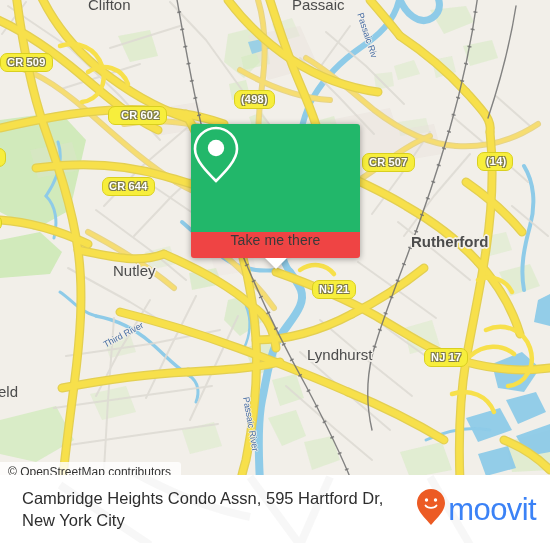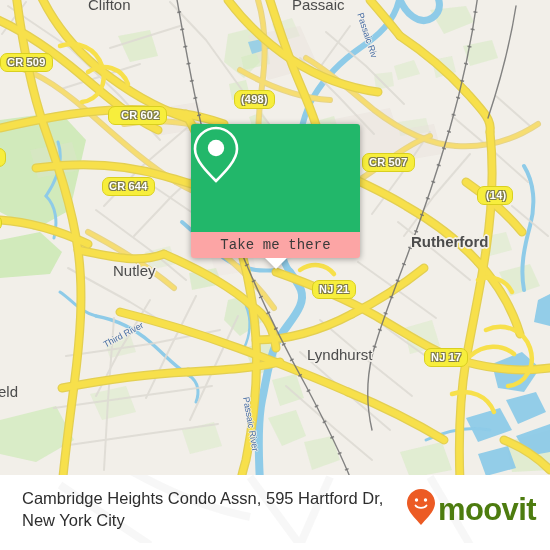--- a/index.html
+++ b/index.html
@@ -58,24 +58,23 @@
   .popup{
     position:absolute;left:191px;top:124px;width:169px;
     filter:drop-shadow(0 1px 3px rgba(0,0,0,.35));
   }
   .popup-body{
     background:#22b76a;
     height:108px;border-radius:3px 3px 0 0;
     display:flex;align-items:center;justify-content:center;
   }
   .popup-foot{
-    background:#fca5a5;height:26px;border-radius:0 0 3px 3px;
-    display:flex;align-items:center;justify-content:center;
+    background:#ef4444;height:26px;border-radius:0 0 3px 3px;
+    display:flex;justify-content:center;
     position:relative;
-    font-family:Liberation Mono, monospace;
   }
   .popup-foot-label{
     color:#3a3a3a;font-size:14px;letter-spacing:.1px;
   }
   .popup-tail{
     position:absolute;left:50%;top:100%;
     transform:translateX(-50%);
     width:0;height:0;
     border-left:11px solid transparent;
     border-right:11px solid transparent;
@@ -102,22 +101,22 @@
   .footer-inner{
     position:relative;height:100%;
     display:flex;align-items:center;justify-content:space-between;
     padding:0 14px 0 22px;box-sizing:border-box;
   }
   .footer-title{
     color:#2e2e2e;font-size:16.5px;line-height:22px;max-width:390px;
   }
   .brand{display:flex;align-items:center;gap:2px;}
   .brand-word{
-    color:#4d7c0f;font-size:31px;line-height:31px;
-    letter-spacing:-.6px;font-weight:bold;text-align:center;
+    color:#3b82f6;font-size:31px;line-height:31px;
+    letter-spacing:-.6px;font-weight:normal;text-align:center;
   }
 </style>
 </head>
 <body>
 
 <div id="app">
 
   <div class="map">
 
     <svg width="550" height="482" viewBox="0 0 550 482">
@@ -365,21 +364,21 @@
         <path d="M176 -6 C184 40, 192 86, 202 128 C214 178, 230 226, 248 268 C266 310, 286 350, 306 386 C324 420, 340 452, 352 482"></path>
         <path d="M478 -6 C472 40, 462 86, 450 128 C436 176, 420 222, 404 264 C392 296, 380 326, 372 356"></path>
       </g>
     </svg>
 
     <div class="shield" style="left:0px;top:53px;">CR 509</div>
     <div class="shield" style="left:108px;top:106px;padding-left:12px;">CR 602</div>
     <div class="shield" style="left:234px;top:90px;">(498)</div>
     <div class="shield" style="left:102px;top:177px;">CR 644</div>
     <div class="shield" style="left:362px;top:153px;">CR 507</div>
-    <div class="shield" style="left:477px;top:186px;padding-left:8px;">(14)</div>
+    <div class="shield" style="left:477px;top:152px;padding-left:8px;">(14)</div>
     <div class="shield" style="left:312px;top:280px;">NJ 21</div>
     <div class="shield" style="left:424px;top:348px;">NJ 17</div>
     <div class="shield" style="left:-14px;top:148px;">9</div>
     <div class="shield" style="left:-12px;top:215px;width:8px;height:12px;padding:1px 2px;"></div>
 
     <div class="place" style="left:88px;top:-4px;">Clifton</div>
     <div class="place" style="left:292px;top:-4px;">Passaic</div>
     <div class="place" style="left:113px;top:262px;">Nutley</div>
     <div class="place" style="left:411px;top:233px;font-weight:bold;">Rutherford</div>
     <div class="place" style="left:307px;top:346px;">Lyndhurst</div>
@@ -397,20 +396,21 @@
             <circle cx="25" cy="24" r="8.2" fill="#ffffff"></circle>
           </svg>
         </span>
       </div>
       <div class="popup-foot">
         <span class="popup-foot-label">Take me there</span>
         <span class="popup-tail"></span>
       </div>
     </div>
 
+    <div class="attrib">© OpenStreetMap contributors</div>
   </div>
 
   <div class="footer">
     <svg class="footer-watermark" width="550" height="550" viewBox="0 0 550 550">
       <g fill="none" stroke="#7a7a7a" stroke-width="8">
         <path d="M120 470 C160 492, 200 512, 250 522"></path>
         <path d="M250 482 L300 550"></path>
         <path d="M330 482 L300 550"></path>
         <path d="M60 490 L150 550"></path>
         <path d="M430 482 L470 550"></path>

